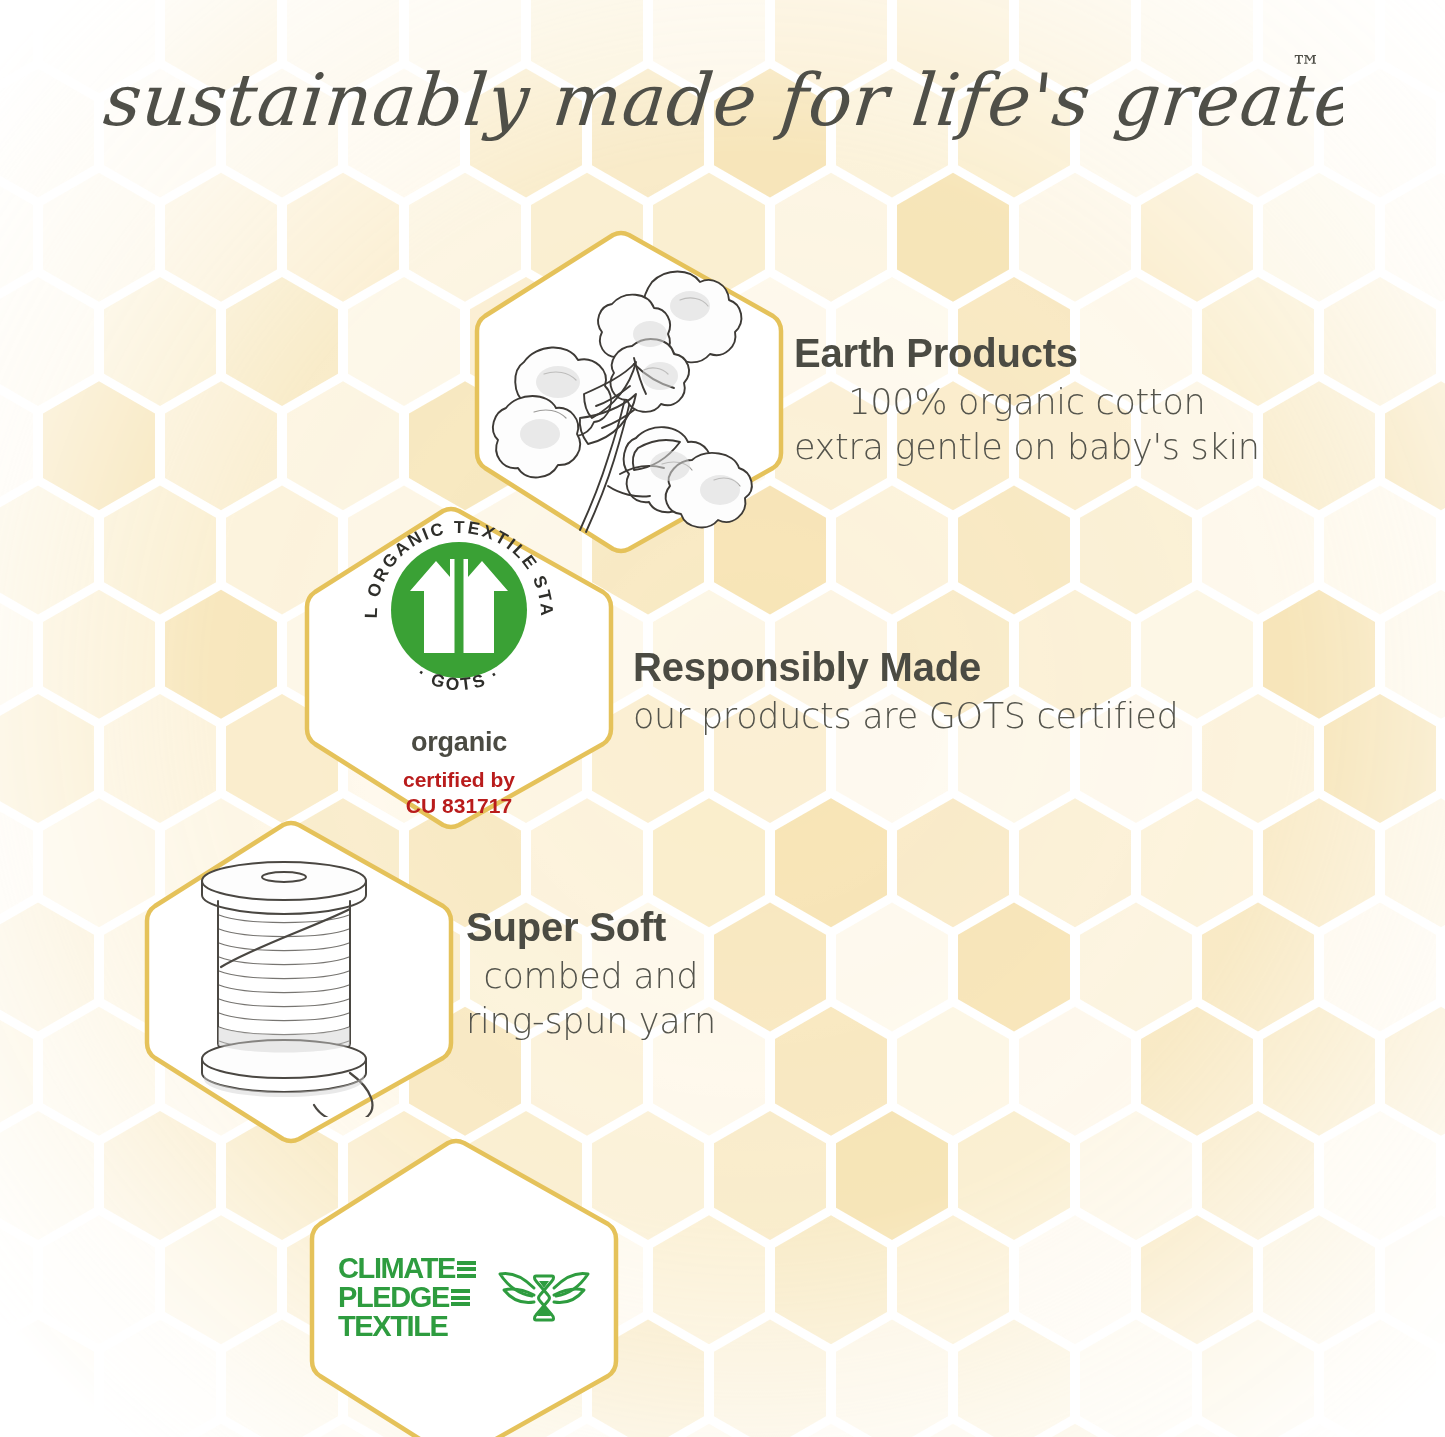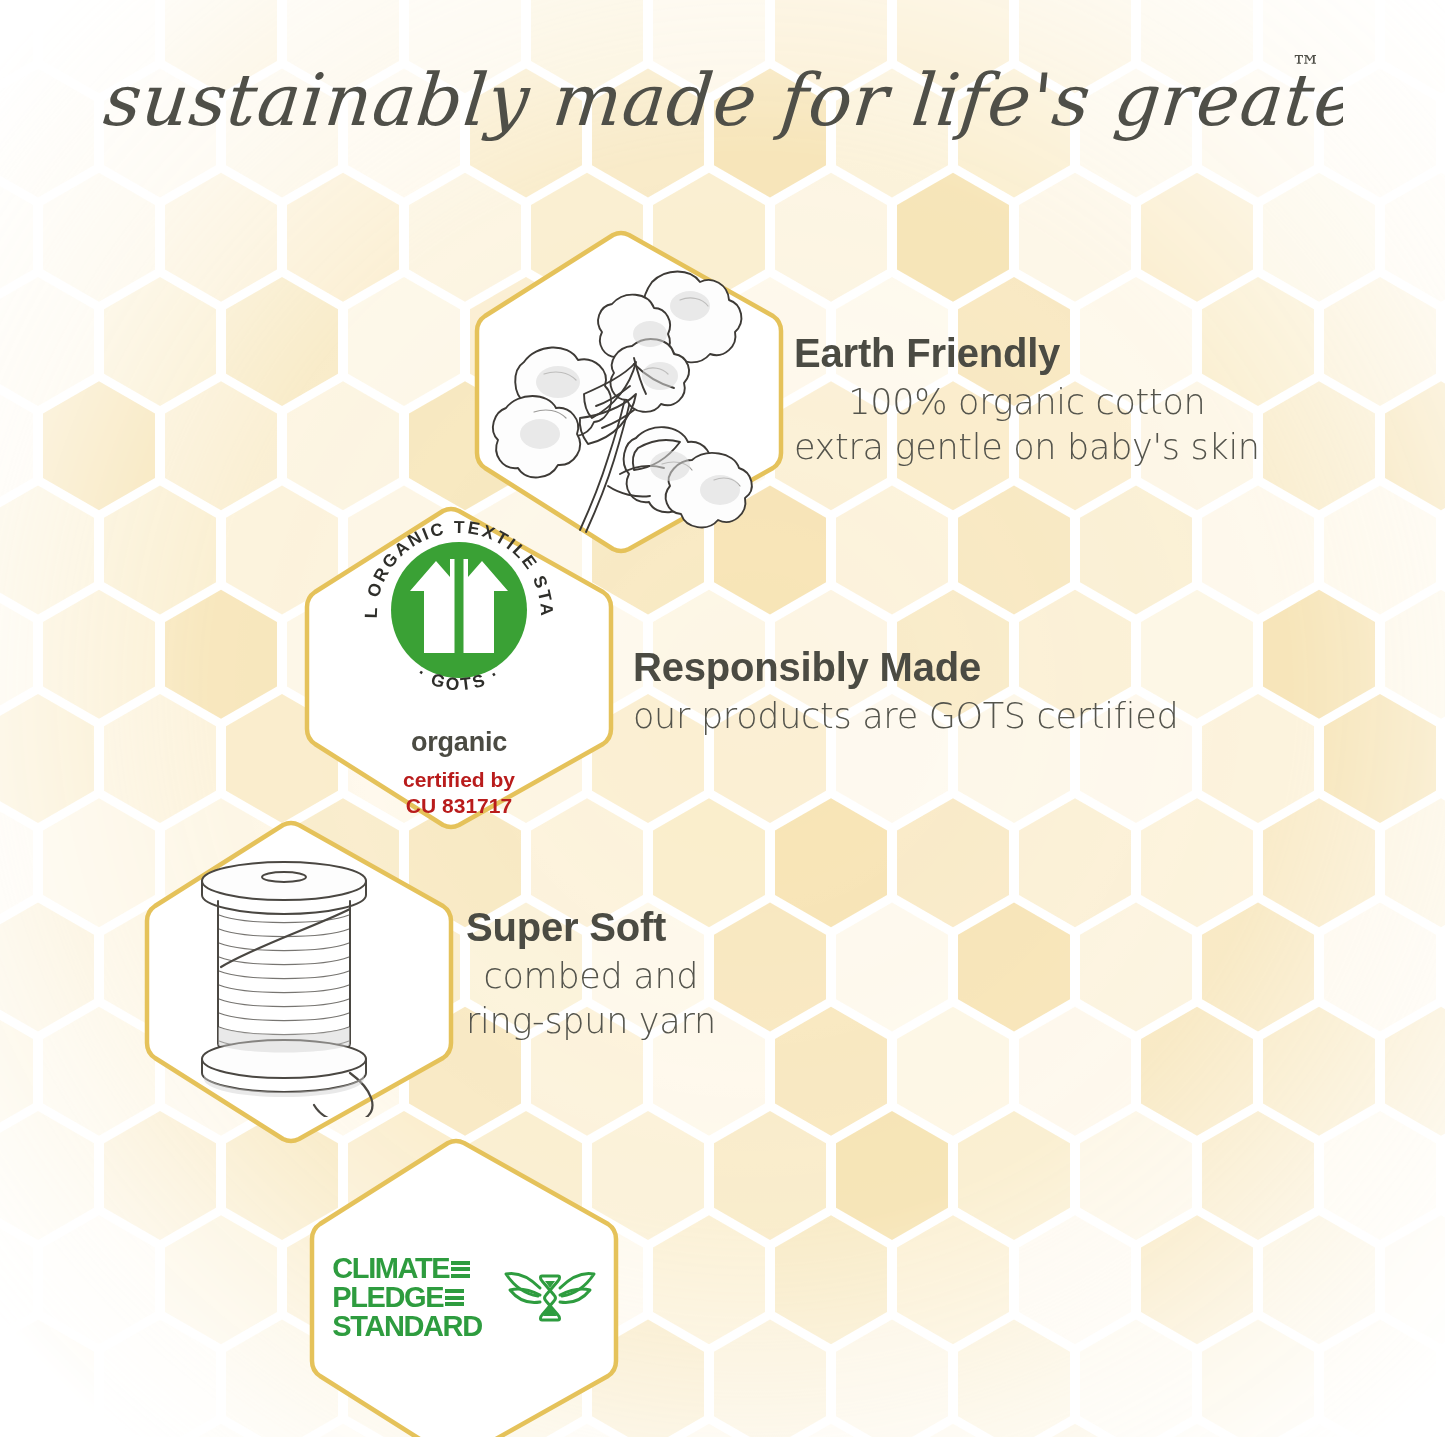--- a/index.html
+++ b/index.html
@@ -521,21 +521,21 @@
           </div>
           <div class="cpf-row">
             <span class="cpf-word">PLEDGE</span>
             <span class="cpf-bars">
                 <i></i>
                 <i></i>
                 <i></i>
               </span>
           </div>
           <div class="cpf-row">
-            <span class="cpf-word">STANDARD</span>
+            <span class="cpf-word">TEXTILE</span>
           </div>
         </div>
         <svg width="92" height="72" viewBox="0 0 92 72" xmlns="http://www.w3.org/2000/svg">
           <g fill="none" stroke="#2e9c3f" stroke-width="3" stroke-linecap="round" stroke-linejoin="round">
 
             <path d="M38 14 L54 14 C56 14 56 17 54 19 L42 33 C40 35 40 37 42 39 L54 53
                      C56 55 56 58 54 58 L38 58 C36 58 36 55 38 53 L50 39 C52 37 52 35 50 33
                      L38 19 C36 17 36 14 38 14 Z"></path>
 
             <path d="M36 26 C24 14 12 10 2 12 C10 24 20 32 34 34"></path>
@@ -547,21 +547,21 @@
           <g fill="#2e9c3f">
             <path d="M41 19 L51 19 L46 26 Z"></path>
             <path d="M46 44 L53 54 L39 54 Z"></path>
           </g>
         </svg>
       </div>
     </div>
   </div>
 
   <div class="feature-text" style="left:794px;top:331px;">
-    <p class="feature-title">Earth Friendly</p>
+    <p class="feature-title">Earth Products</p>
     <p class="feature-line">100% organic cotton</p>
     <p class="feature-line">extra gentle on baby's skin</p>
   </div>
 
   <div class="feature-text" style="left:466px;top:905px;">
     <p class="feature-title">Super Soft</p>
     <p class="feature-line">combed and</p>
     <p class="feature-line">ring-spun yarn</p>
   </div>
 

